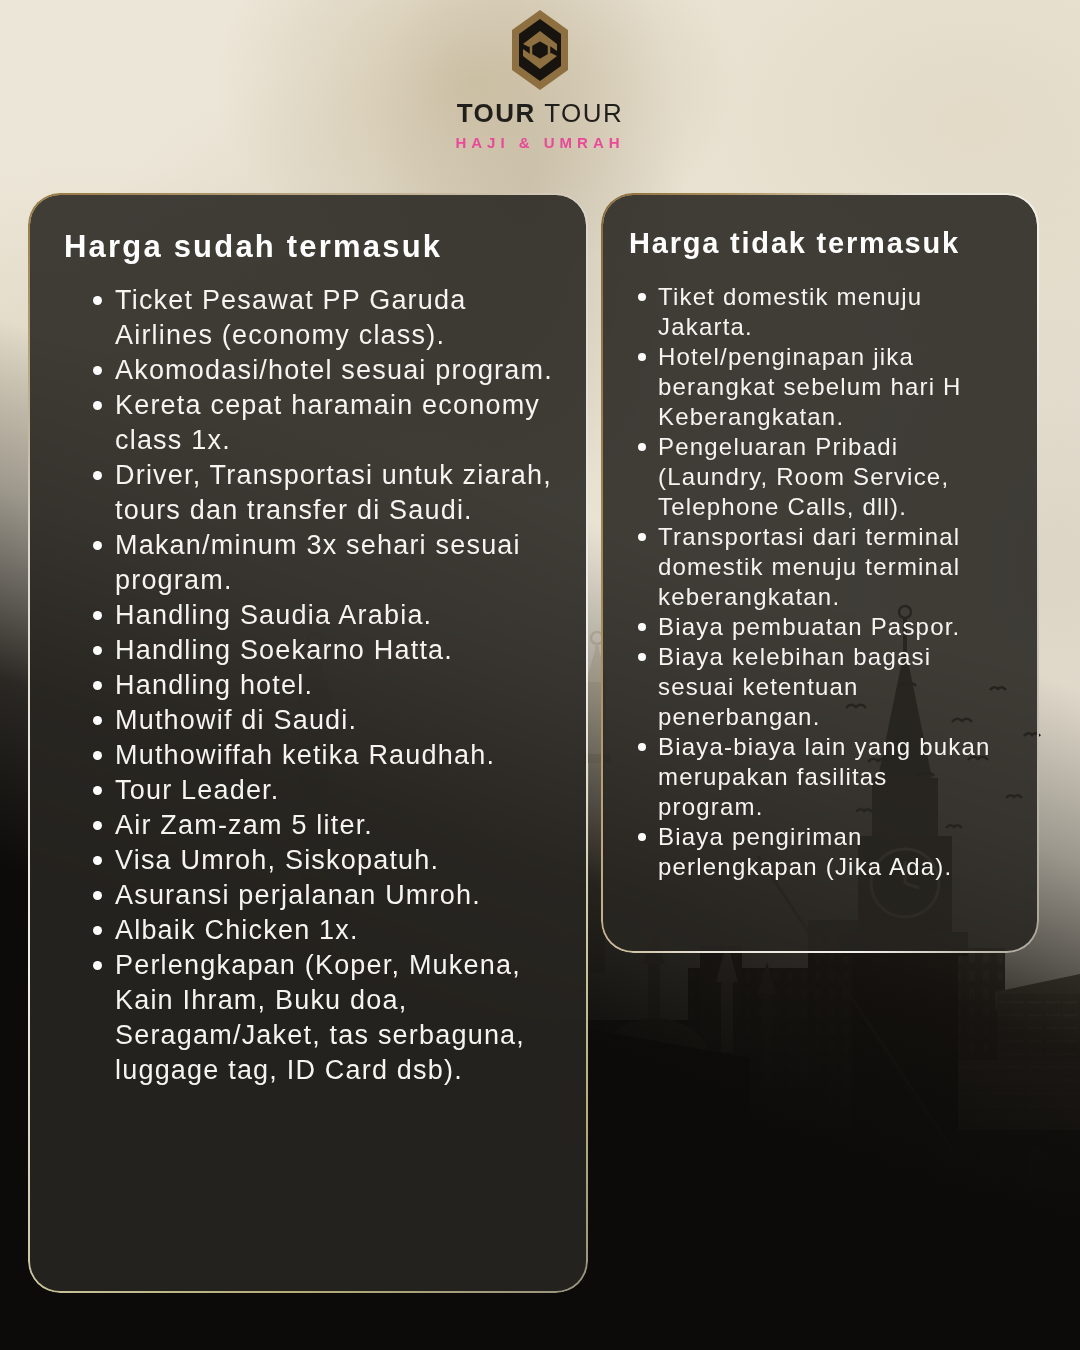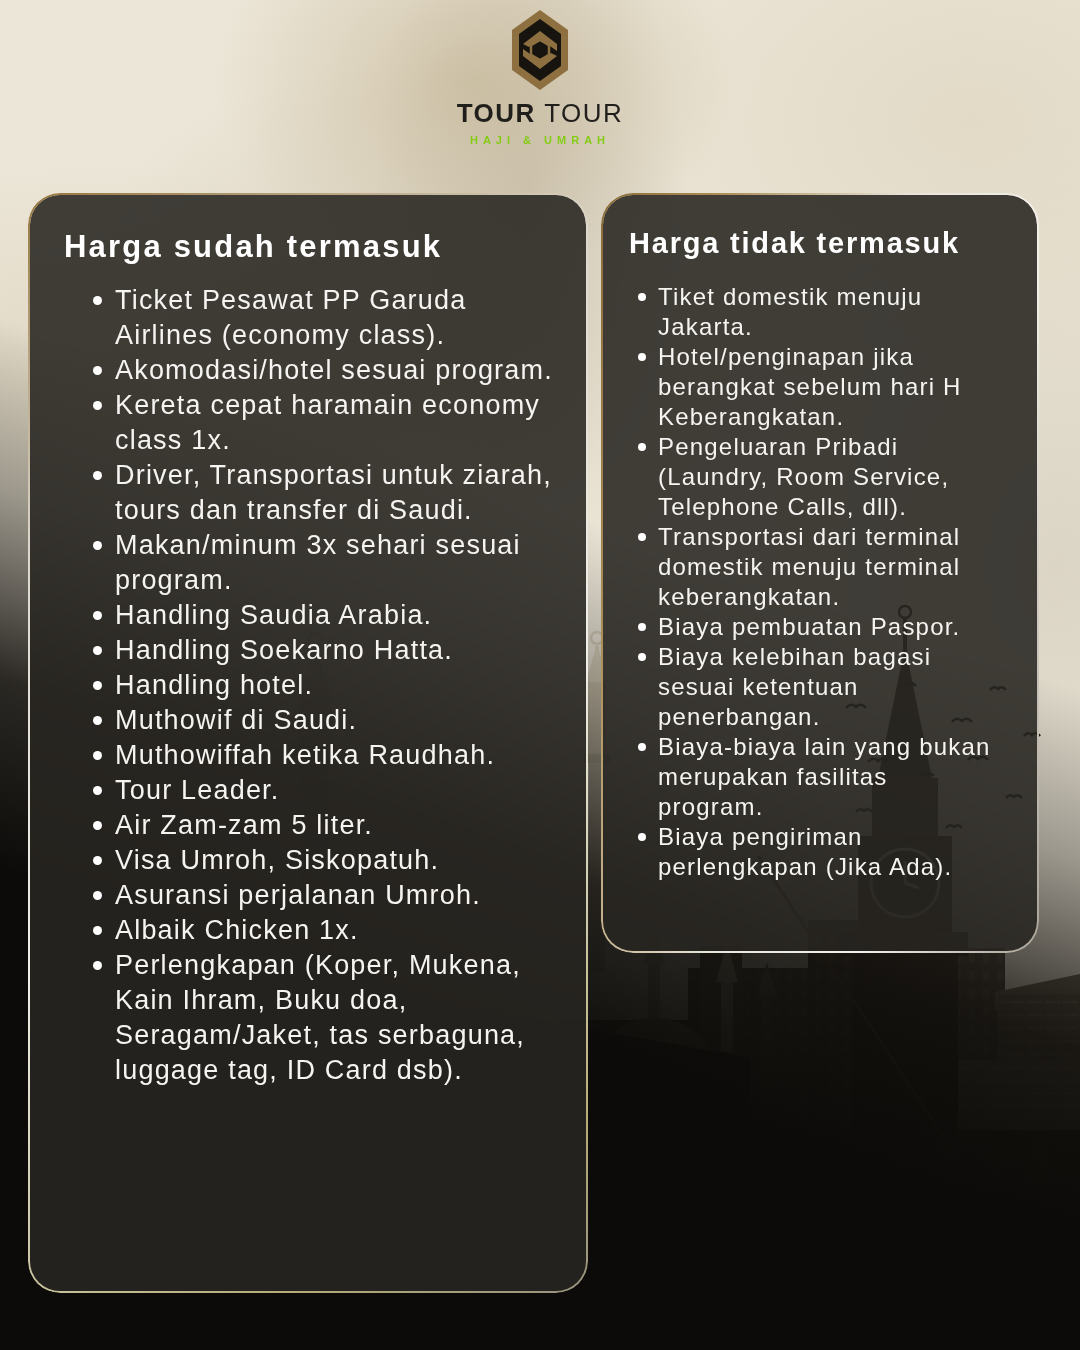--- a/index.html
+++ b/index.html
@@ -27,21 +27,21 @@
       rgba(16,14,11,.88) 61%,
       rgba(12,11,9,1) 72%);
   }
   .skyline{position:absolute;left:0;bottom:0;width:1080px;height:760px;}
   
   .brand{position:absolute;top:8px;left:0;width:100%;text-align:center;z-index:5;}
   .brand-logo{display:block;margin:0 auto;}
   .brand-name{margin-top:6px;font-size:26px;letter-spacing:1.5px;color:#211f1b;}
   .brand-name .bold{font-weight:700;}
   .brand-name .light{font-weight:400;text-align:right;}
-  .brand-tagline{margin-top:5px;font-size:11px;font-weight:600;letter-spacing:5px;color:#84cc16;}
+  .brand-tagline{margin-top:5px;font-size:15px;font-weight:600;letter-spacing:5px;color:#ec4899;}
   
   .panel{position:absolute;border-radius:30px;background:rgba(40,37,33,.88);z-index:4;}
   .panel::after{
     content:"";position:absolute;inset:-2px;border-radius:32px;padding:2px;pointer-events:none;
     -webkit-mask:linear-gradient(#fff 0 0) content-box, linear-gradient(#fff 0 0);
     -webkit-mask-composite:xor;mask-composite:exclude;
   }
   .panel-left{left:30px;top:195px;width:556px;height:1096px;}
   .panel-left::after{background:linear-gradient(150deg,#96763f 0%,#ddd8cd 25%,#f1efe9 55%,#b4ad77 88%,#97927f 100%);}
   .panel-right{left:603px;top:195px;width:434px;height:756px;}

